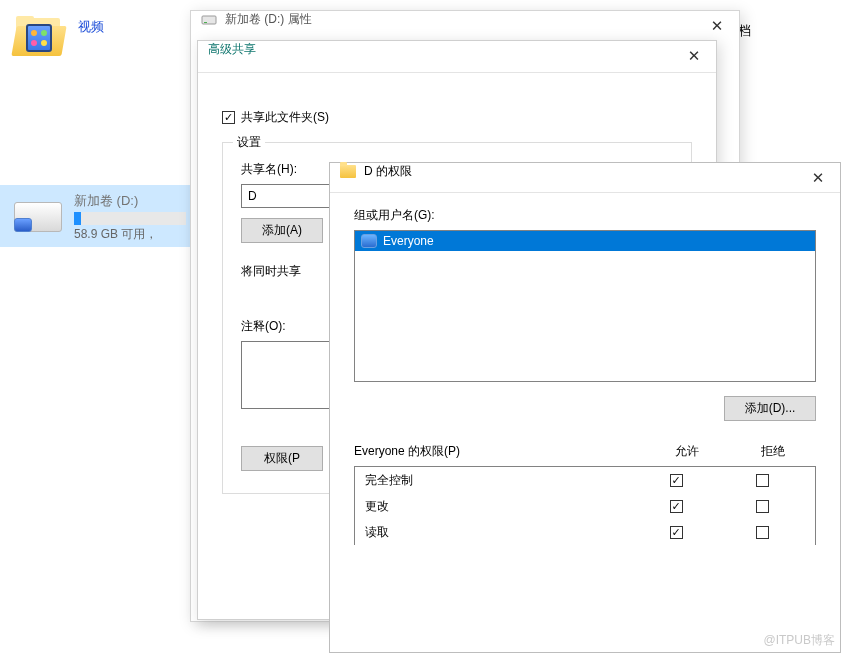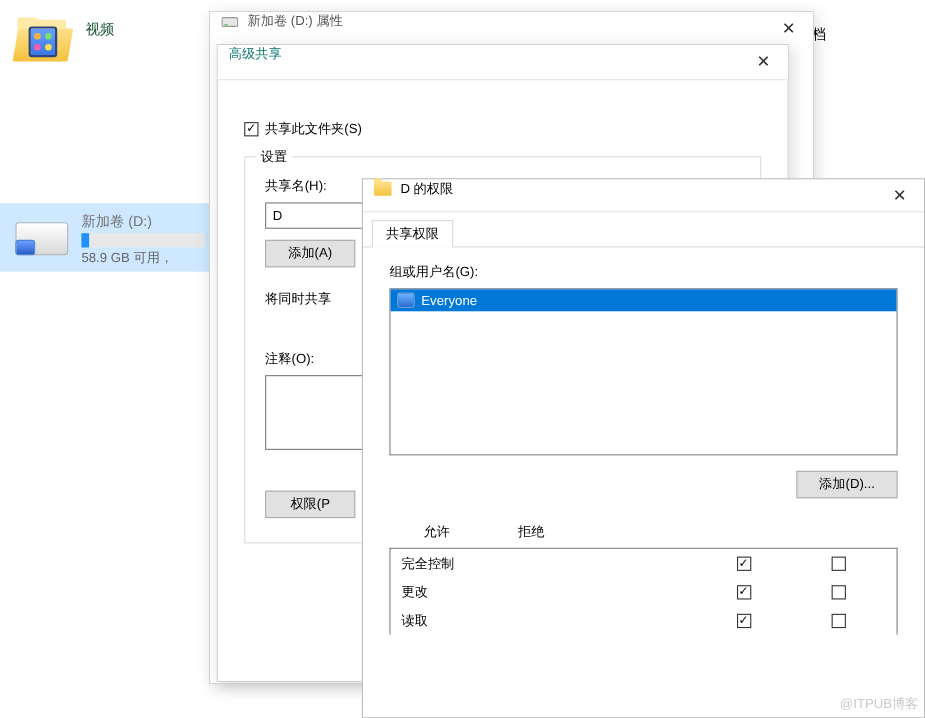--- a/index.html
+++ b/index.html
@@ -1,21 +1,21 @@
 <!DOCTYPE html>
 <html><head>
   <meta charset="utf-8">
   <style>
     * { box-sizing: border-box; margin: 0; padding: 0; }
     html, body { width: 841px; height: 653px; overflow: hidden; font-family: "Microsoft YaHei", "Segoe UI", sans-serif; font-size: 12px; background: #fff; }
     .viewport { position: relative; width: 841px; height: 653px; }
 
     
     .desk-item { position: absolute; display: flex; align-items: flex-start; gap: 12px; }
-    .desk-item .label { color: #14532d; font-size: 13px; padding-top: 2px; }
+    .desk-item .label { color: #1d4ed8; font-size: 13px; padding-top: 2px; }
 
     .folder-open { position: relative; width: 52px; height: 44px; }
     .fo-back { position:absolute; left:2px; top:2px; width:44px; height:34px; background:#ffe9a6; border-radius:2px; }
     .fo-tab  { position:absolute; left:2px; top:0; width:18px; height:8px; background:#ffe9a6; border-radius:2px 2px 0 0; }
     .fo-front{ position:absolute; left:0; top:10px; width:50px; height:30px; background:linear-gradient(#ffe08a,#f5c23e); transform:skewX(-10deg); border-radius:2px; }
     .fo-film { position:absolute; left:12px; top:8px; width:26px; height:28px; background:linear-gradient(#6aa0ff,#3a78e6); border:2px solid #2a4780; border-radius:3px; }
     .fo-dot  { position:absolute; width:6px; height:6px; border-radius:50%; }
 
     .drive-row { position: absolute; left:0; top:185px; width:190px; height:62px; background:#cde8ff; border-top:1px solid #cde8ff; padding:6px 8px 6px 74px; }
     .drive-row .title { font-size:13px; color:#737373; }
@@ -159,38 +159,36 @@
 
   <div class="win win-perm">
     <div class="titlebar">
       <span class="ic">
           <span class="folder-mini"></span>
         </span>
       <span class="ttl" style="color:#000;">D 的权限</span>
       <span class="close">✕</span>
     </div>
 
-    <div class="perm-tabs">
-      <div class="perm-tab">共享权限</div>
-    </div>
 
     <div class="perm-body">
       <span class="lbl">组或用户名(G):</span>
       <div class="perm-list">
         <div class="perm-row">
           <span class="ppl-ic"></span>
           <span>Everyone</span>
         </div>
       </div>
 
       <div class="perm-btns">
         <button class="btn">添加(D)...</button>
       </div>
 
       <div class="perm-head">
+        <span class="h1">Everyone 的权限(P)</span>
         <span class="h2">允许</span>
         <span class="h3">拒绝</span>
       </div>
 
       <div class="perm-grid" id="perm-grid">
           <div class="perm-grid-row">
             <span class="nm">完全控制</span>
             <span class="cell">
               <span class="cb">✓</span>
             </span>

